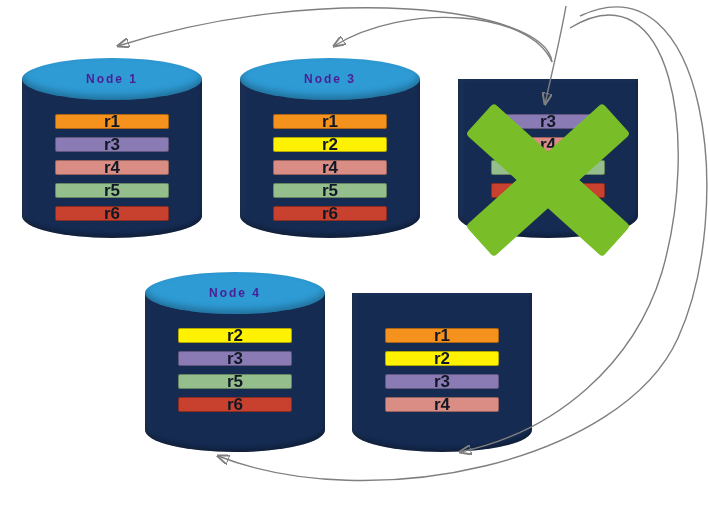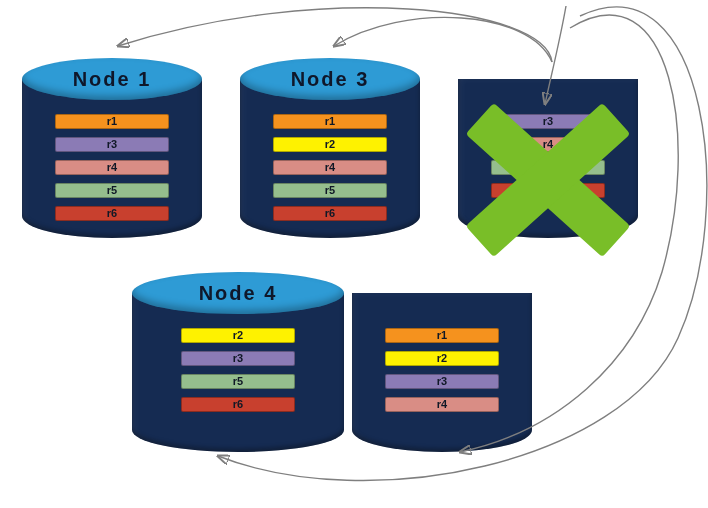--- a/index.html
+++ b/index.html
@@ -10,53 +10,53 @@
     background: #ffffff;
     overflow: hidden;
     font-family: "Liberation Sans", sans-serif;
   }
 
   
   .node { position: absolute; width: 180px; height: 180px; }
   .n1 { left: 22px;  top: 58px; }
   .n2 { left: 240px; top: 58px; }
   .n3 { left: 458px; top: 58px; }
-  .n4 { left: 132px; top: 272px; padding-left: 32px; }
+  .n4 { left: 145px; top: 272px; }
   .n5 { left: 352px; top: 272px; }
 
   .cyl-body {
     position: absolute;
     top: 21px; left: 0; right: 0; bottom: 0;
     background: var(--cyl-body, #152b52);
     border-radius: 0 0 50% 50% / 0 0 22px 22px;
     box-shadow: inset 0 -3px 4px rgba(0,0,0,.35), inset 3px 0 6px rgba(255,255,255,.06);
   }
   .cyl-top {
     position: absolute;
     top: 0; left: 0;
     width: 100%; height: 42px;
     background: var(--cyl-top, #2e9bd5);
     border-radius: 50%;
     box-shadow: inset 0 -4px 7px rgba(0,0,0,.28);
-    color: #0f172a;
+    color: #4c1d95;
     font-weight: bold;
-    font-size: 20px;
+    font-size: 12px;
     letter-spacing: 2px;
     text-align: center;
     line-height: 42px;
     z-index: 2;
   }
   .bars { position: absolute; top: 56px; left: 0; right: 0; z-index: 3; }
   .bar {
     width: 114px; height: 15px;
     margin: 0 auto 8px auto;
     border-radius: 2px;
     border: 1px solid rgba(0,0,0,.3);
     box-sizing: border-box;
-    font-size: 11px;
+    font-size: 17px;
     font-weight: bold;
     color: #101826;
     text-align: center;
     line-height: 13px;
   }
 
   
   .fail-x {
     position: absolute;
     left: -10px; top: 32px;

